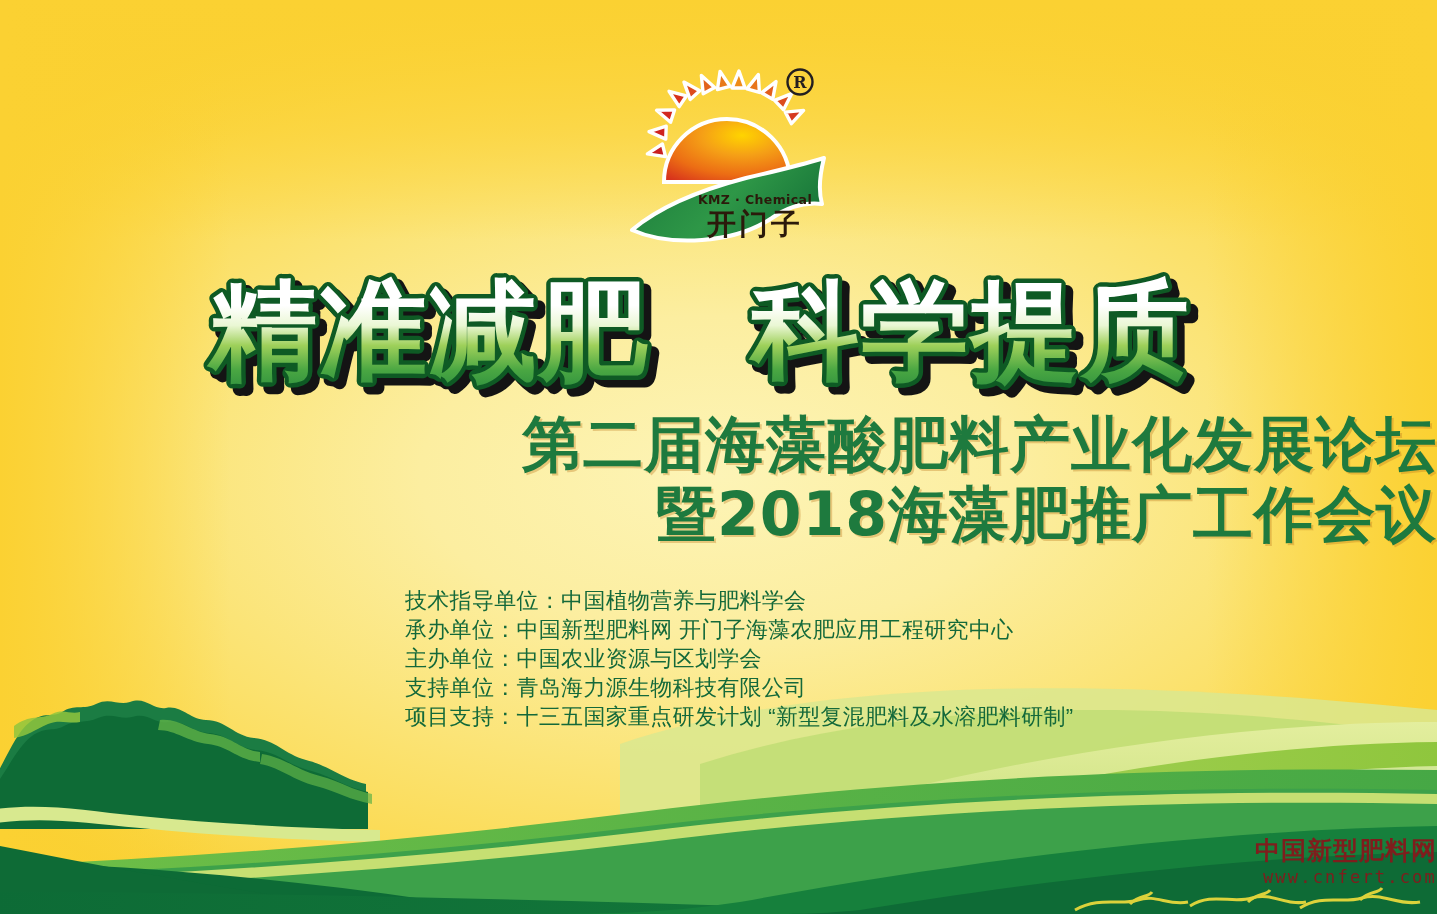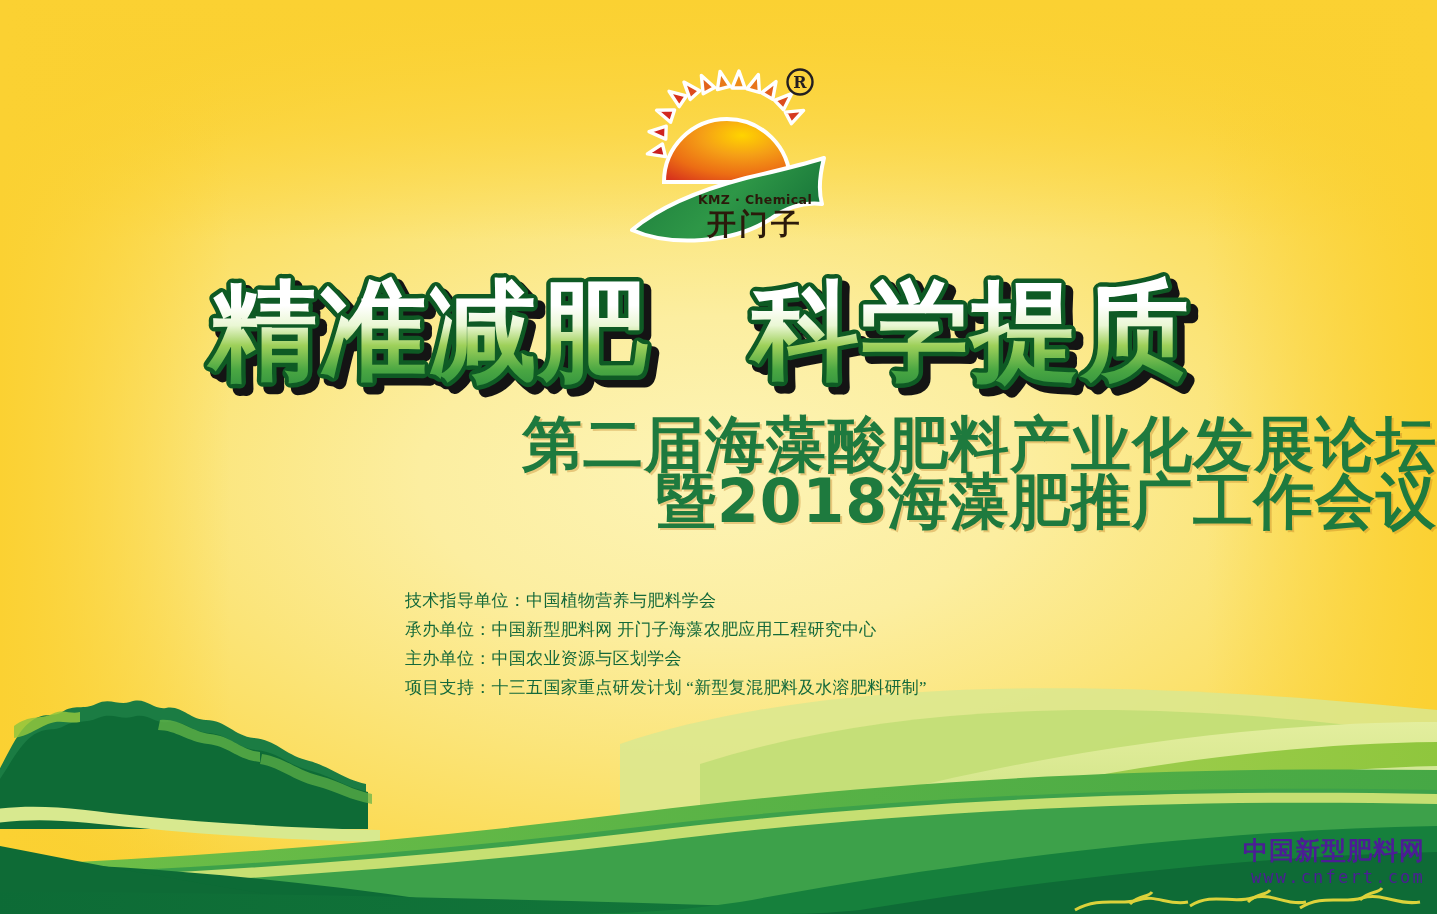--- a/index.html
+++ b/index.html
@@ -90,49 +90,49 @@
     color: #1E7A3E;
     text-shadow: 2px 2px 0 rgba(190,120,30,0.35);
     white-space: nowrap;
   }
   .subtitle-1 {
     top: 405px;
     font-size: 60px;
     letter-spacing: 1px;
   }
   .subtitle-2 {
-    top: 462px;
+    top: 475px;
     font-size: 60px;
     letter-spacing: 1px;
     margin-left: 10px;
   }
 
   
   .credits {
     position: absolute;
     left: 405px;
     top: 586px;
     width: 800px;
   }
   .credit-line {
-    font-family: Liberation Serif, serif;
-    font-size: 17px;
+    font-family: Liberation Sans, sans-serif;
+    font-size: 22px;
     line-height: 29px;
     color: #14693A;
     white-space: nowrap;
     letter-spacing: 0.3px;
   }
 
   
   .watermark {
     position: absolute;
-    right: 12px;
+    right: 0;
     bottom: 26px;
     text-align: right;
-    color: #4c1d95;
+    color: #7f1d1d;
   }
   .wm-cn {
     font-family: "DejaVu Sans", "Liberation Sans", sans-serif;
     font-weight: bold;
     font-size: 25px;
     letter-spacing: 1px;
     line-height: 30px;
   }
   .wm-url {
     font-family: "DejaVu Sans Mono", "Liberation Mono", monospace;
@@ -295,20 +295,21 @@
     </svg>
   </div>
 
   <div class="subtitle subtitle-1">第二届海藻酸肥料产业化发展论坛</div>
   <div class="subtitle subtitle-2">暨2018海藻肥推广工作会议</div>
 
   <div class="credits">
     <div class="credit-line">技术指导单位：中国植物营养与肥料学会</div>
     <div class="credit-line">承办单位：中国新型肥料网   开门子海藻农肥应用工程研究中心</div>
     <div class="credit-line">主办单位：中国农业资源与区划学会</div>
+    <div class="credit-line">支持单位：青岛海力源生物科技有限公司</div>
     <div class="credit-line">项目支持：十三五国家重点研发计划 “新型复混肥料及水溶肥料研制”</div>
   </div>
 
   <div class="watermark">
     <div class="wm-cn">中国新型肥料网</div>
     <div class="wm-url">www.cnfert.com</div>
   </div>
 
 </div>
 

